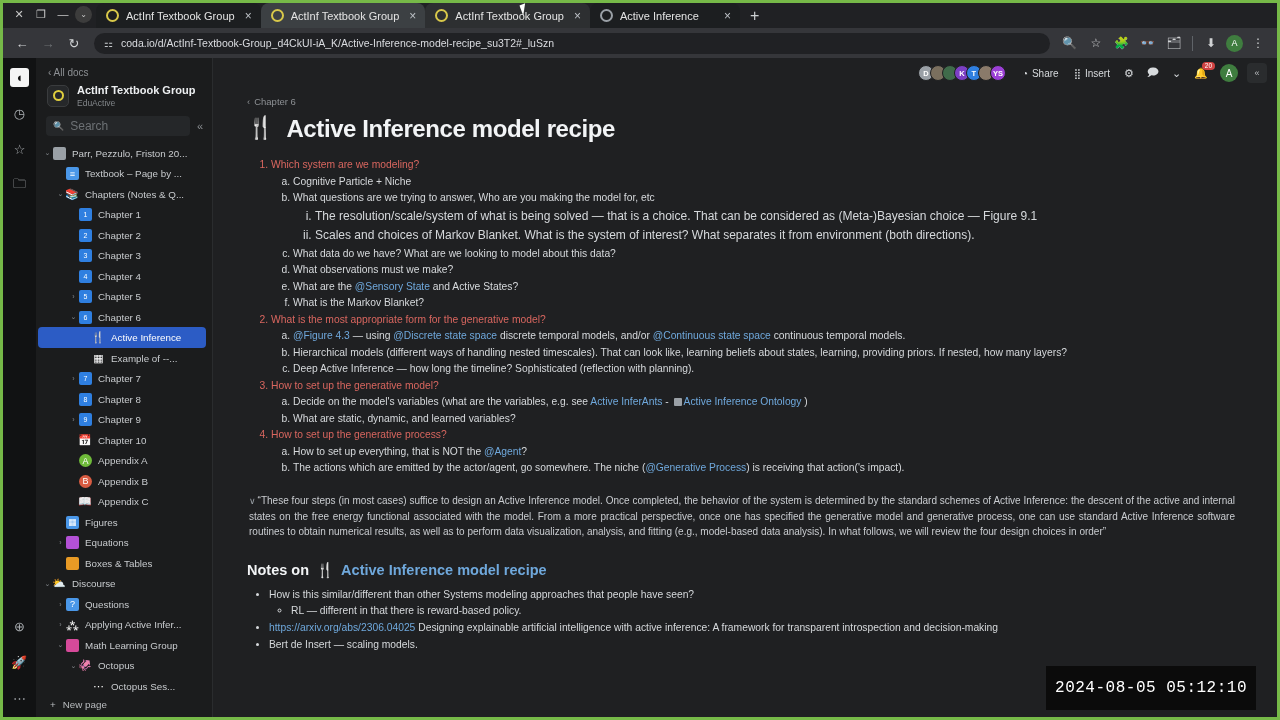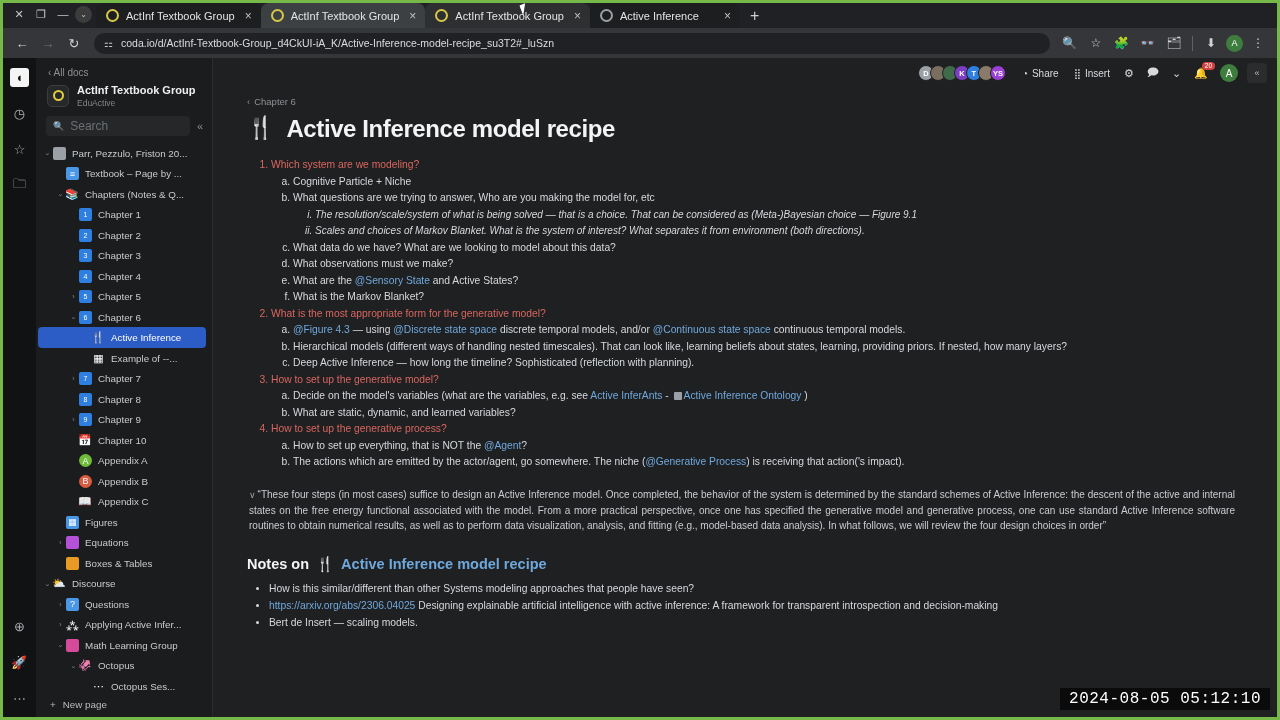--- a/index.html
+++ b/index.html
@@ -185,21 +185,21 @@
   .breadcrumb { color: #8d9094; font-size: 9.5px; display: flex; align-items: center; gap: 4px; }
   .page-title-row { display: flex; align-items: flex-start; gap: 12px; margin: 8px 0 16px; }
   .page-emoji { font-size: 22px; line-height: 1.2; }
   .page-title { color: #f2f4f6; font-size: 24px; font-weight: bold; letter-spacing: -0.4px; }
 
   ol.lvl1 { list-style: decimal; padding-left: 24px; }
   ol.lvl2 { list-style: lower-alpha; padding-left: 22px; }
   ol.lvl3 { list-style: lower-roman; padding-left: 22px; }
   ol.lvl1 > li { color: #d9665f; font-size: 10.3px; margin: 5.5px 0; }
   ol.lvl2 > li { color: #d6d9dc; font-size: 10.3px; margin: 5.5px 0; }
-  ol.lvl3 > li { color: #d6d9dc; font-size: 10px; margin: 5.5px 0; font-style: italic; }
+  ol.lvl3 > li { color: #d6d9dc; font-size: 12px; margin: 5.5px 0; }
   li > span.txt { display: inline; }
   .ref-at { color: #6fa8dc; }
   .lnk { color: #6fa8dc; }
   .ont-ic {
     display: inline-block; width: 8px; height: 8px; background: #9aa0a6;
     border-radius: 1px; vertical-align: -1px; margin: 0 2px;
   }
 
   .quote-para {
     color: #c9ccd0; font-size: 10px; line-height: 1.55;
@@ -213,24 +213,24 @@
   }
   .notes-head .on { color: #f2f4f6; }
   .notes-head .lnk2 { color: #6fa8dc; }
   ul.notes { list-style: disc; padding-left: 22px; }
   ul.notes > li { color: #d6d9dc; font-size: 10.3px; margin: 6px 0; }
   ul.notes2 { list-style: circle; padding-left: 22px; margin-top: 5px; }
   ul.notes2 > li { color: #d6d9dc; font-size: 10.3px; }
 
   
   .timestamp {
-    position: absolute; right: 7px; bottom: 7px;
+    position: absolute; right: 21px; bottom: 7px;
     background: #0b0b0b; color: #fff;
     font-family: "Liberation Mono", monospace;
-    font-size: 16px; padding: 2px 9px; letter-spacing: 0.5px;
+    font-size: 16px; padding: 13px 9px; letter-spacing: 0.5px;
     z-index: 500;
   }
   .cursor {
     position: absolute; left: 521px; top: 3px; z-index: 800;
     width: 0; height: 0;
     border-left: 6px solid #fff; border-right: 6px solid transparent;
     border-bottom: 11px solid transparent; border-top: 0;
     transform: rotate(-20deg);
   }
 </style>
@@ -534,21 +534,23 @@
         <span class="quote-caret">∨</span><span>“These four steps (in most cases) suffice to design an Active Inference model. Once completed, the behavior of the system is determined by the standard schemes of Active Inference: the descent of the active and internal states on the free energy functional associated with the model. From a more practical perspective, once one has specified the generative model and generative process, one can use standard Active Inference software routines to obtain numerical results, as well as to perform data visualization, analysis, and fitting (e.g., model-based data analysis). In what follows, we will review the four design choices in order”</span>
       </div>
 
       <div class="notes-head">
         <span class="on">Notes on</span>
         <span>🍴</span>
         <span class="lnk2">Active Inference model recipe</span>
       </div>
 
       <ul class="notes" id="notes">
-          <li><span>How is this similar/different than other Systems modeling approaches that people have seen?</span></li>
+          <li><span>How is this similar/different than other Systems modeling approaches that people have seen?</span><ul class="notes2">
+              <li>RL — different in that there is reward-based policy.</li>
+            </ul></li>
           <li><span><span class="lnk">https://arxiv.org/abs/2306.04025</span> Designing explainable artificial intelligence with active inference: A framework for transparent introspection and decision-making</span></li>
           <li><span>Bert de Insert — scaling models.</span></li>
         </ul>
     </div>
 
     <div class="timestamp">2024-08-05 05:12:10</div>
   </div>
 </div>
 
 <div class="cursor"></div>

